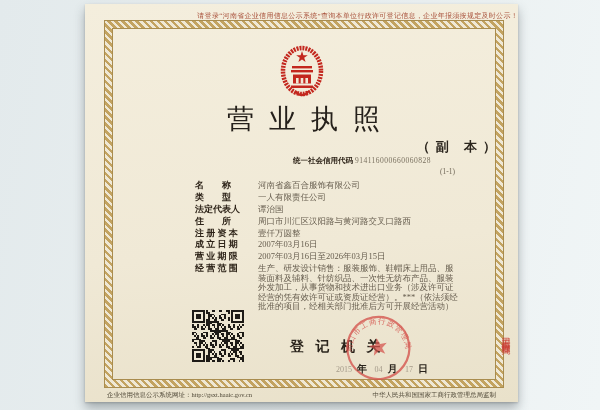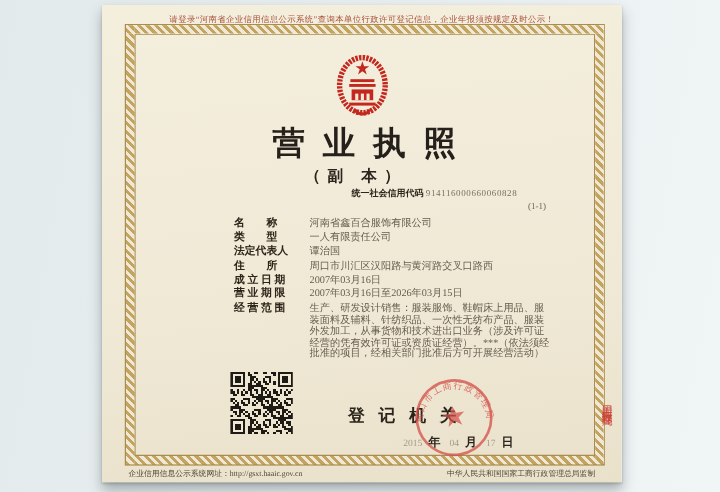--- a/index.html
+++ b/index.html
@@ -2,30 +2,30 @@
 <html><head>
 <meta charset="utf-8">
 <style>
   html,body{margin:0;padding:0;}
   .stage{position:relative;width:600px;height:410px;overflow:hidden;
     background:linear-gradient(100deg,#e3eaec 0%,#eaf0f1 55%,#f0f5f6 100%);
     font-family:"Liberation Serif","DejaVu Serif",serif;}
   .paper{position:absolute;left:85px;top:4px;width:433px;height:398px;
     background:linear-gradient(175deg,#f4eedd 0%,#f0e9d6 60%,#e9e1ca 100%);
     box-shadow:0 6px 10px rgba(55,66,72,.38),0 1px 2px rgba(0,0,0,.18);}
-  .notice{position:absolute;top:7px;left:0;right:0;text-align:center;
+  .notice{position:absolute;top:7px;left:0;right:0;text-align:right;
     font-size:7px;color:#a8503a;white-space:nowrap;letter-spacing:.3px;}
   .frame{position:absolute;left:20px;top:17px;width:398px;height:366px;box-sizing:border-box;
     border:7px solid transparent;
     border-image:repeating-linear-gradient(45deg,#c3a360 0 2.5px,#efe8d5 2.5px 5px) 7;
     box-shadow:0 0 0 1px #a98c4e, inset 0 0 0 1px #a98c4e;}
   .emblem{position:absolute;top:41px;left:0;right:0;display:flex;justify-content:center;}
   .title{position:absolute;top:97px;left:4px;right:0;text-align:center;
-    font-size:27px;font-weight:bold;color:#25201b;letter-spacing:15px;text-indent:15px;}
-  .subtitle{position:absolute;top:134px;left:0;right:16px;text-align:center;
+    font-size:27px;font-weight:normal;color:#25201b;letter-spacing:15px;text-indent:15px;}
+  .subtitle{position:absolute;top:134px;left:0;right:16px;text-align:right;
     font-size:13px;font-weight:bold;color:#2a241c;letter-spacing:6px;text-indent:6px;}
   .ccline{position:absolute;top:152px;left:208px;font-size:7.5px;color:#2e2819;}
   .cclabel{font-weight:bold;color:#2e2419;}
   .ccvalue{color:#79705f;letter-spacing:.5px;}
   .copyno{position:absolute;top:163px;left:355px;font-size:7.5px;color:#6e6555;}
   .fields{position:absolute;top:177px;left:110px;width:300px;}
   .frow{display:flex;margin-bottom:2.4px;}
   .flabel{flex:0 0 63px;font-size:9px;font-weight:bold;color:#2e2419;line-height:9px;white-space:nowrap;}
   .fvalue{flex:1;font-size:8.5px;color:#665d4e;line-height:9.5px;max-width:200px;}
   .qr{position:absolute;left:107px;top:306px;width:52px;height:52px;}
@@ -84,20 +84,24 @@
         <span class="flabel">类　　型</span>
         <span class="fvalue">一人有限责任公司</span>
       </div>
       <div class="frow">
         <span class="flabel">法定代表人</span>
         <span class="fvalue">谭治国</span>
       </div>
       <div class="frow">
         <span class="flabel">住　　所</span>
         <span class="fvalue">周口市川汇区汉阳路与黄河路交叉口路西</span>
+      </div>
+      <div class="frow">
+        <span class="flabel">注 册 资 本</span>
+        <span class="fvalue">壹仟万圆整</span>
       </div>
       <div class="frow">
         <span class="flabel">成 立 日 期</span>
         <span class="fvalue">2007年03月16日</span>
       </div>
       <div class="frow">
         <span class="flabel">营 业 期 限</span>
         <span class="fvalue">2007年03月16日至2026年03月15日</span>
       </div>
       <div class="frow">

